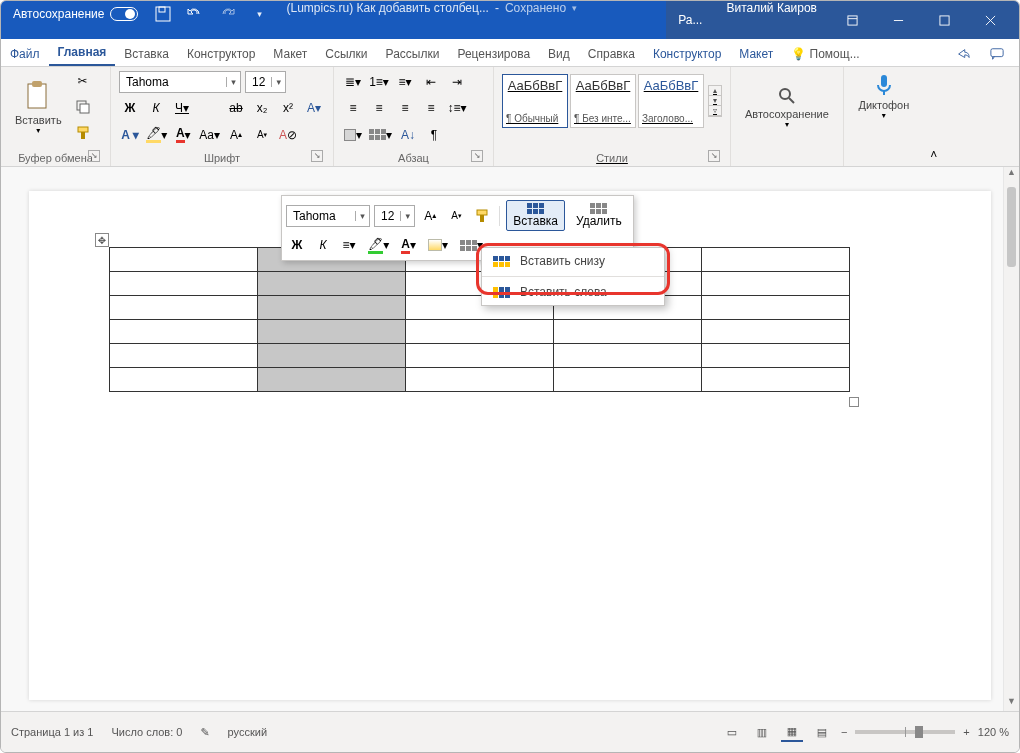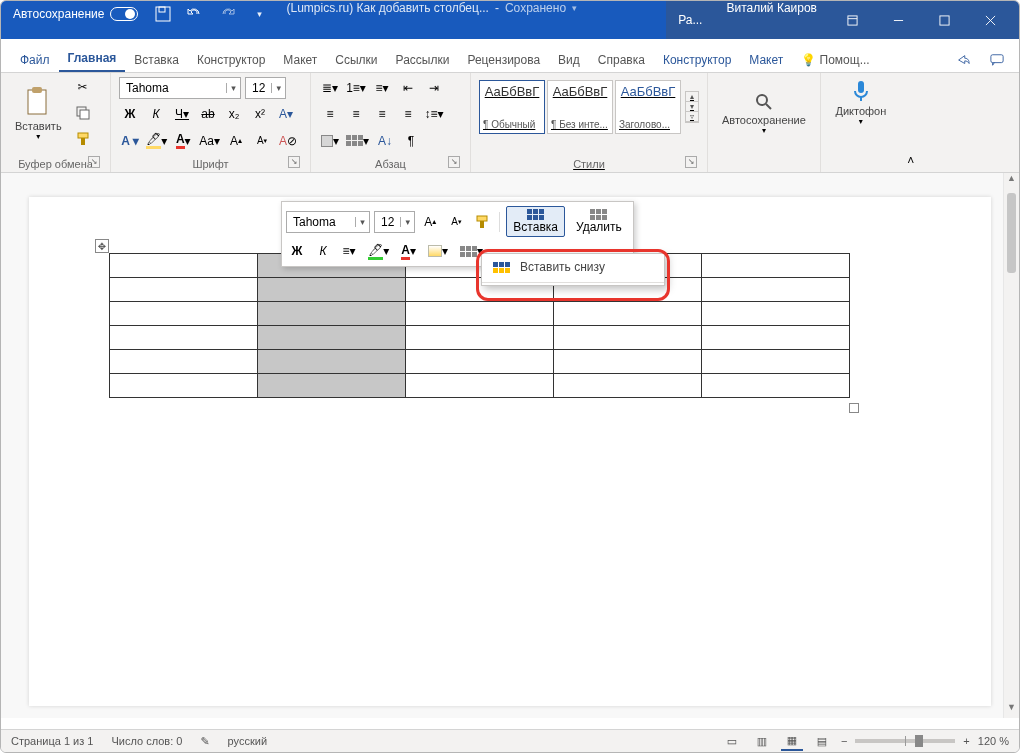--- a/index.html
+++ b/index.html
@@ -62,24 +62,23 @@
     padding:0 12px;
     font-size:12px;
   }
   .user { padding: 0 12px; }
   .winbtn { width: 46px; height: 38px; display:flex; align-items:center; justify-content:center; }
   .winbtn svg { width:11px; height:11px; stroke:#fff; fill:none; stroke-width:1;}
   
   .ribbontabs {
     display:flex;
     align-items:flex-end;
-    height:34px;
+    height:28px;
     background:#fff;
     border-bottom:1px solid #d4d4d4;
-    padding-left:10px;
     font-size:12px;
   }
   .ribbontabs .tab {
     padding:6px 9px 5px 9px;
     color:#555;
     cursor:pointer;
   }
   .ribbontabs .tab.file { color:#2b579a; }
   .ribbontabs .tab.active {
     color:#2b579a;
@@ -116,21 +115,21 @@
   .btncol .big { font-size:11px; color:#444; margin-top:2px;}
   .rowflex { display:flex; align-items:center; gap:4px; }
   .smallbtn { min-width:22px; height:22px; display:flex; align-items:center; justify-content:center; border:1px solid transparent; border-radius:2px; }
   .combo {
     display:flex; align-items:center; height:22px; border:1px solid #ababab; background:#fff; font-size:12px;
   }
   .combo .txt { padding:0 6px; min-width:56px; }
   .combo .dd { border-left:1px solid #ababab; width:14px; text-align:center; font-size:9px; color:#555;}
   .bold { font-weight:bold; }
   .italic { font-style:italic; }
-  .strike { text-decoration:line-through; }
+  .strike { text-decoration:line-through;margin-left:28px; }
   .underline { text-decoration: underline; }
   .styles-gallery { display:flex; gap:2px; }
   .style-item {
     width:66px; height:54px; border:1px solid #c8c6c4; background:#fff;
     display:flex; flex-direction:column; justify-content:space-between;
     font-size:10px; color:#555; padding:3px;
   }
   .style-item .preview { font-size:13px; color:#333; text-align:center; }
   .style-item.accent1 .preview { color:#2b579a; }
   .style-item .name { font-size:10px; white-space:nowrap; overflow:hidden; text-overflow:ellipsis; }
@@ -228,21 +227,21 @@
     width:194px; height:52px;
     border:3px solid #e8352d;
     border-radius:12px;
     z-index:7;
     pointer-events:none;
   }
   
   .statusbar {
     position:absolute;
     bottom:0; left:0; right:0;
-    height:23px;
+    height:41px;
     background:#f3f2f1;
     border-top:1px solid #d4d4d4;
     display:flex;
     align-items:center;
     font-size:11px;
     color:#555;
     padding:0 10px;
     gap:18px;
   }
   .statusbar .right { margin-left:auto; display:flex; align-items:center; gap:8px;}
@@ -619,20 +618,33 @@
             <span></span>
             <span></span>
             <span class="hl"></span>
             <span class="hl"></span>
             <span class="hl"></span>
           </span>
         </span>
       <span><span>Вставить снизу</span></span>
     </div>
     <div class="sep"></div>
+    <div class="mi">
+      <span class="mi-icon">
+          <span class="table-ico hl">
+            <span class="hl"></span>
+            <span></span>
+            <span></span>
+            <span class="hl"></span>
+            <span></span>
+            <span></span>
+          </span>
+        </span>
+      <span><span>Вставить слева</span></span>
+    </div>
   </div>
 
   <div class="callout"></div>
 
   <div class="vscroll">
     <div class="arrow">▲</div>
     <div class="thumb"></div>
     <div class="arrow" style="position:absolute;bottom:0;left:0;right:0;">▼</div>
   </div>
 </div>

